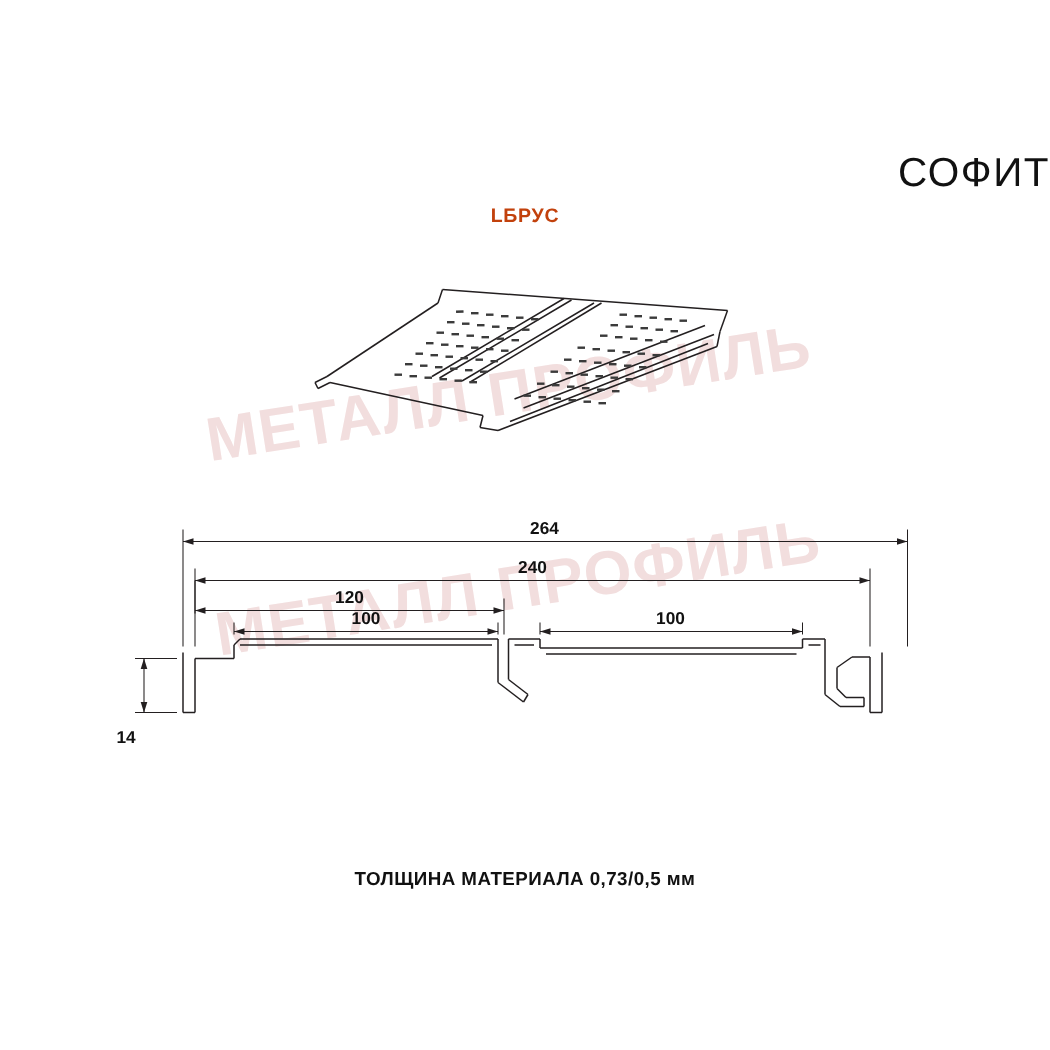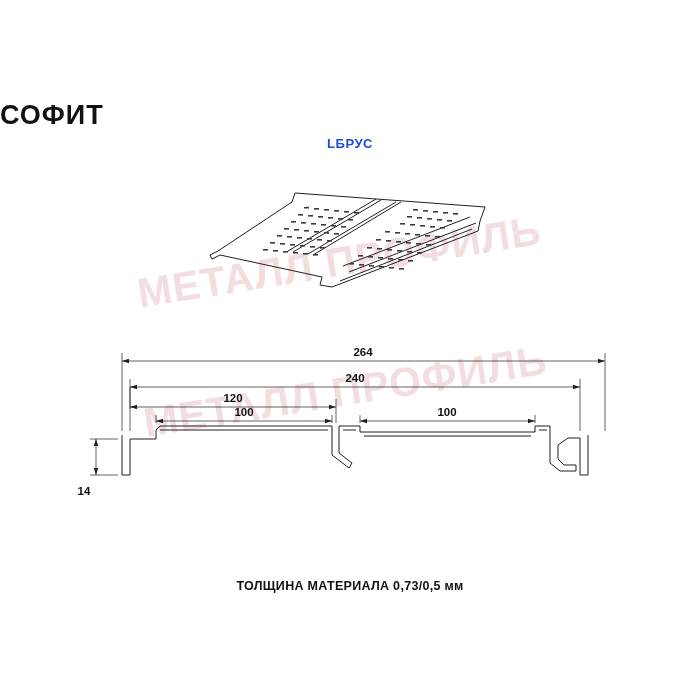--- a/index.html
+++ b/index.html
@@ -18,36 +18,36 @@
   .page {
     position: absolute;
     inset: 0;
   }
   
   .title {
     position: absolute;
     top: 100px;
     left: 0;
     width: 100%;
-    text-align: left;
+    text-align: right;
     font-size: 27px;
-    font-weight: bold;
+    font-weight: normal;
     letter-spacing: 1px;
     color: #111;
   }
   .subtitle {
     position: absolute;
     top: 136px;
     left: 0;
     width: 100%;
     text-align: center;
     font-size: 13px;
     font-weight: bold;
     letter-spacing: 0.5px;
-    color: #1d4ed8;
+    color: #c2410c;
   }
   .footnote {
     position: absolute;
     top: 579px;
     left: 0;
     width: 100%;
     text-align: center;
     font-size: 12.5px;
     font-weight: bold;
     letter-spacing: 0.3px;

